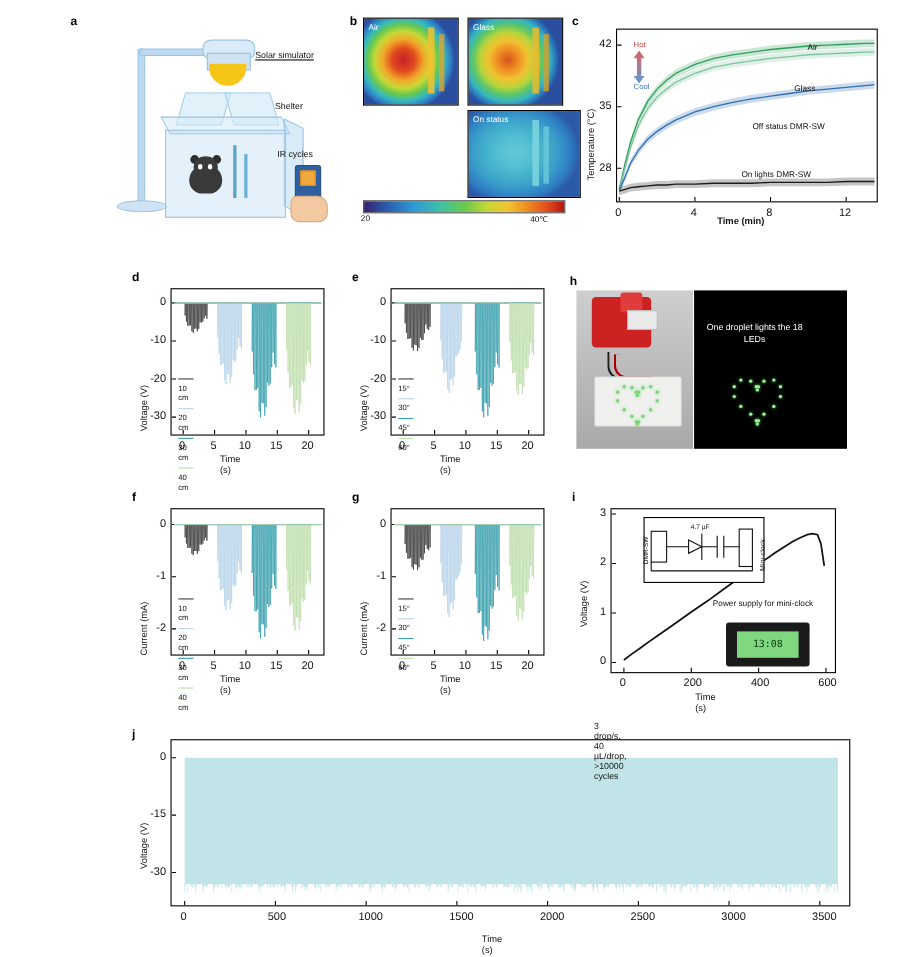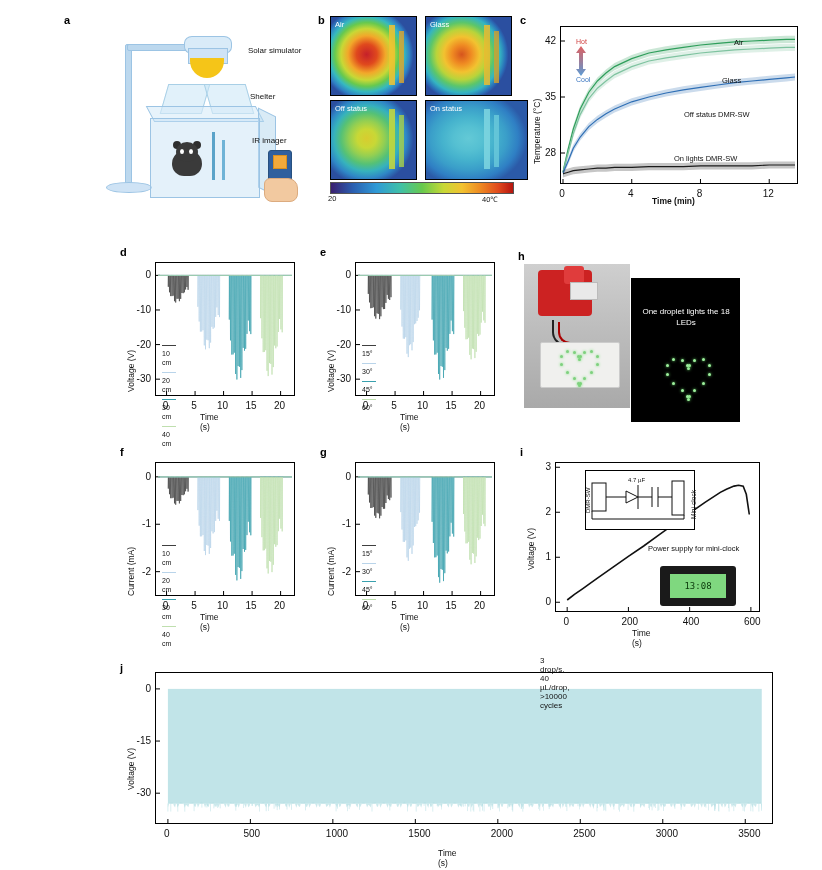--- a/index.html
+++ b/index.html
@@ -27,40 +27,40 @@
   .panda-head{position:absolute;left:6px;top:0px;width:22px;height:20px;background:#3a3a3a;border-radius:50%;}
   .panda-ear-l{position:absolute;left:3px;top:-1px;width:8px;height:8px;background:#2e2e2e;border-radius:50%;}
   .panda-ear-r{position:absolute;left:23px;top:-1px;width:8px;height:8px;background:#2e2e2e;border-radius:50%;}
   .panda-eye-l{position:absolute;left:10px;top:7px;width:4px;height:5px;background:#fff;border-radius:50%;}
   .panda-eye-r{position:absolute;left:19px;top:7px;width:4px;height:5px;background:#fff;border-radius:50%;}
   .bamboo{position:absolute;left:120px;top:118px;width:3px;height:48px;background:#5aa3c9;}
   .bamboo2{position:absolute;left:130px;top:126px;width:3px;height:40px;background:#6fb3d6;}
   .irimg{position:absolute;left:176px;top:136px;width:22px;height:30px;background:#2f5f9e;border:1px solid #27507f;border-radius:3px;}
   .irimg-screen{position:absolute;left:181px;top:141px;width:12px;height:12px;background:#f2a93b;border:1px solid #d88f20;}
   .hand{position:absolute;left:172px;top:164px;width:32px;height:22px;background:#f2c9a0;border:1px solid #dcab7f;border-radius:6px 10px 8px 8px;}
-  .lbl-solar{position:absolute;left:156px;top:32px;font-size:8px;}
+  .lbl-solar{position:absolute;left:140px;top:32px;font-size:8px;text-decoration:underline;}
   .lbl-shelter{position:absolute;left:158px;top:78px;font-size:8px;}
   .lbl-ir{position:absolute;left:160px;top:122px;font-size:8px;}
   
   #panel-b{left:330px;top:14px;width:182px;height:192px;}
   .ir-tile{position:absolute;width:85px;height:78px;border:1px solid #000;overflow:hidden;}
   .ir-label{position:absolute;font-size:7.5px;color:#fff;z-index:4;left:4px;top:3px;}
   .cbar{position:absolute;left:0px;top:168px;width:182px;height:10px;
     background:linear-gradient(90deg,#3a1f6e 0%,#2b5fb0 12%,#2f9ad6 25%,#3fc0a8 38%,#67c94e 50%,#c8d836 62%,#f2c230 72%,#ee8a22 82%,#e0491d 92%,#b5140f 100%);border:1px solid #555;}
   
   #panel-c{left:524px;top:14px;width:288px;height:200px;}
   
   .plot{position:absolute;border:1px solid #000;background:#fff;box-sizing:border-box;}
   .ytitle{position:absolute;font-size:8.5px;white-space:nowrap;}
   .leg-line{display:inline-block;width:14px;height:0;border-top:1.2px solid #000;vertical-align:middle;margin-right:3px;}
   .legend{position:absolute;font-size:7px;line-height:9px;}
   
   #panel-h{left:524px;top:250px;width:216px;height:160px;}
   .photo-l{position:absolute;left:0;top:14px;width:106px;height:144px;background:linear-gradient(180deg,#cfcfcf 0%,#bdbdbd 45%,#a9a9a9 100%);overflow:hidden;border:none;}
-  .photo-r{position:absolute;left:107px;top:28px;width:109px;height:144px;background:#000;overflow:hidden;}
+  .photo-r{position:absolute;left:107px;top:14px;width:124px;height:144px;background:#000;overflow:hidden;padding-left:15px;}
   .red-dev{position:absolute;left:14px;top:6px;width:54px;height:46px;background:#cc2222;border-radius:4px;}
   .red-dev2{position:absolute;left:40px;top:2px;width:20px;height:18px;background:#e03c3c;border-radius:3px;}
   .syringe{position:absolute;left:46px;top:18px;width:26px;height:16px;background:#e9e9e9;border:1px solid #bbb;}
   .breadboard{position:absolute;left:16px;top:78px;width:78px;height:44px;background:#f0f0ee;border:1px solid #ccc;border-radius:2px;}
   .wire1{position:absolute;left:28px;top:56px;width:40px;height:24px;border-left:2px solid #222;border-bottom:2px solid #222;border-radius:0 0 0 14px;}
   .wire2{position:absolute;left:34px;top:58px;width:34px;height:20px;border-left:2px solid #a00;border-bottom:2px solid #a00;border-radius:0 0 0 12px;}
   .heart-leds{position:absolute;left:24px;top:84px;width:60px;height:32px;}
   .led{position:absolute;width:3px;height:3px;border-radius:50%;background:#8ef08e;box-shadow:0 0 3px #6ee06e;}
   .photo-cap{position:absolute;left:8px;top:28px;width:94px;font-size:8px;color:#fff;text-align:center;line-height:11px;}
   
@@ -92,43 +92,38 @@
     <div class="panda-eye-l"></div>
       <div class="panda-eye-r"></div>
   </div>
   <div class="bamboo"></div>
   <div class="bamboo2"></div>
   <div class="irimg"></div>
   <div class="irimg-screen"></div>
   <div class="hand"></div>
   <div class="lbl-solar">Solar simulator</div>
   <div class="lbl-shelter">Shelter</div>
-  <div class="lbl-ir">IR imager</div>
+  <div class="lbl-ir">IR cycles</div>
 </div>
 
 <div class="panel" id="panel-b">
   <div class="plabel" style="left:-12px;top:0px;">b</div>
 
   <div class="ir-tile" style="left:0px;top:2px;background:radial-gradient(ellipse 55% 60% at 42% 48%, #c5202a 0%, #e0491d 22%, #f2a82a 40%, #c8d836 55%, #67c94e 68%, #36b9c0 80%, #2f7fc4 92%, #2b4fa0 100%);">
     <div class="ir-label">Air</div>
     <div style="position:absolute;left:58px;top:8px;width:6px;height:60px;background:#f2c230;opacity:.85;"></div>
     <div style="position:absolute;left:68px;top:14px;width:5px;height:52px;background:#e0a52a;opacity:.8;"></div>
   </div>
 
   <div class="ir-tile" style="left:95px;top:2px;background:radial-gradient(ellipse 55% 60% at 42% 48%, #d6541d 0%, #ef8a22 20%, #f2c230 38%, #b9d43a 54%, #5cc66a 68%, #34b4c2 82%, #2a6fb8 94%, #2b4fa0 100%);">
     <div class="ir-label">Glass</div>
     <div style="position:absolute;left:58px;top:8px;width:6px;height:60px;background:#e9bb30;opacity:.85;"></div>
     <div style="position:absolute;left:68px;top:14px;width:5px;height:52px;background:#d3a02a;opacity:.8;"></div>
   </div>
 
-  <div class="ir-tile" style="left:0px;top:86px;background:radial-gradient(ellipse 55% 60% at 42% 48%, #d8cc2f 0%, #c8d836 20%, #93cf52 38%, #55c176 55%, #36b2bd 70%, #2f86c6 85%, #2b4fa0 100%);">
-    <div class="ir-label">Off status</div>
-    <div style="position:absolute;left:58px;top:8px;width:6px;height:60px;background:#c9d83a;opacity:.85;"></div>
-    <div style="position:absolute;left:68px;top:14px;width:5px;height:52px;background:#a9cf48;opacity:.8;"></div>
-  </div>
 
   <div class="ir-tile" style="left:95px;top:86px;background:radial-gradient(ellipse 58% 62% at 42% 48%, #63c9d6 0%, #55c0d2 25%, #45b2cd 45%, #3a9ec9 65%, #2f7fc4 85%, #2b5aa8 100%);padding-left:16px;">
     <div class="ir-label">On status</div>
     <div style="position:absolute;left:58px;top:8px;width:6px;height:60px;background:#7fd6e0;opacity:.85;"></div>
     <div style="position:absolute;left:68px;top:14px;width:5px;height:52px;background:#6ccadb;opacity:.8;"></div>
   </div>
 
   <div class="cbar"></div>
   <div style="position:absolute;left:-2px;top:180px;font-size:7.5px;">20</div>
   <div style="position:absolute;left:152px;top:180px;font-size:7.5px;">40℃</div>

